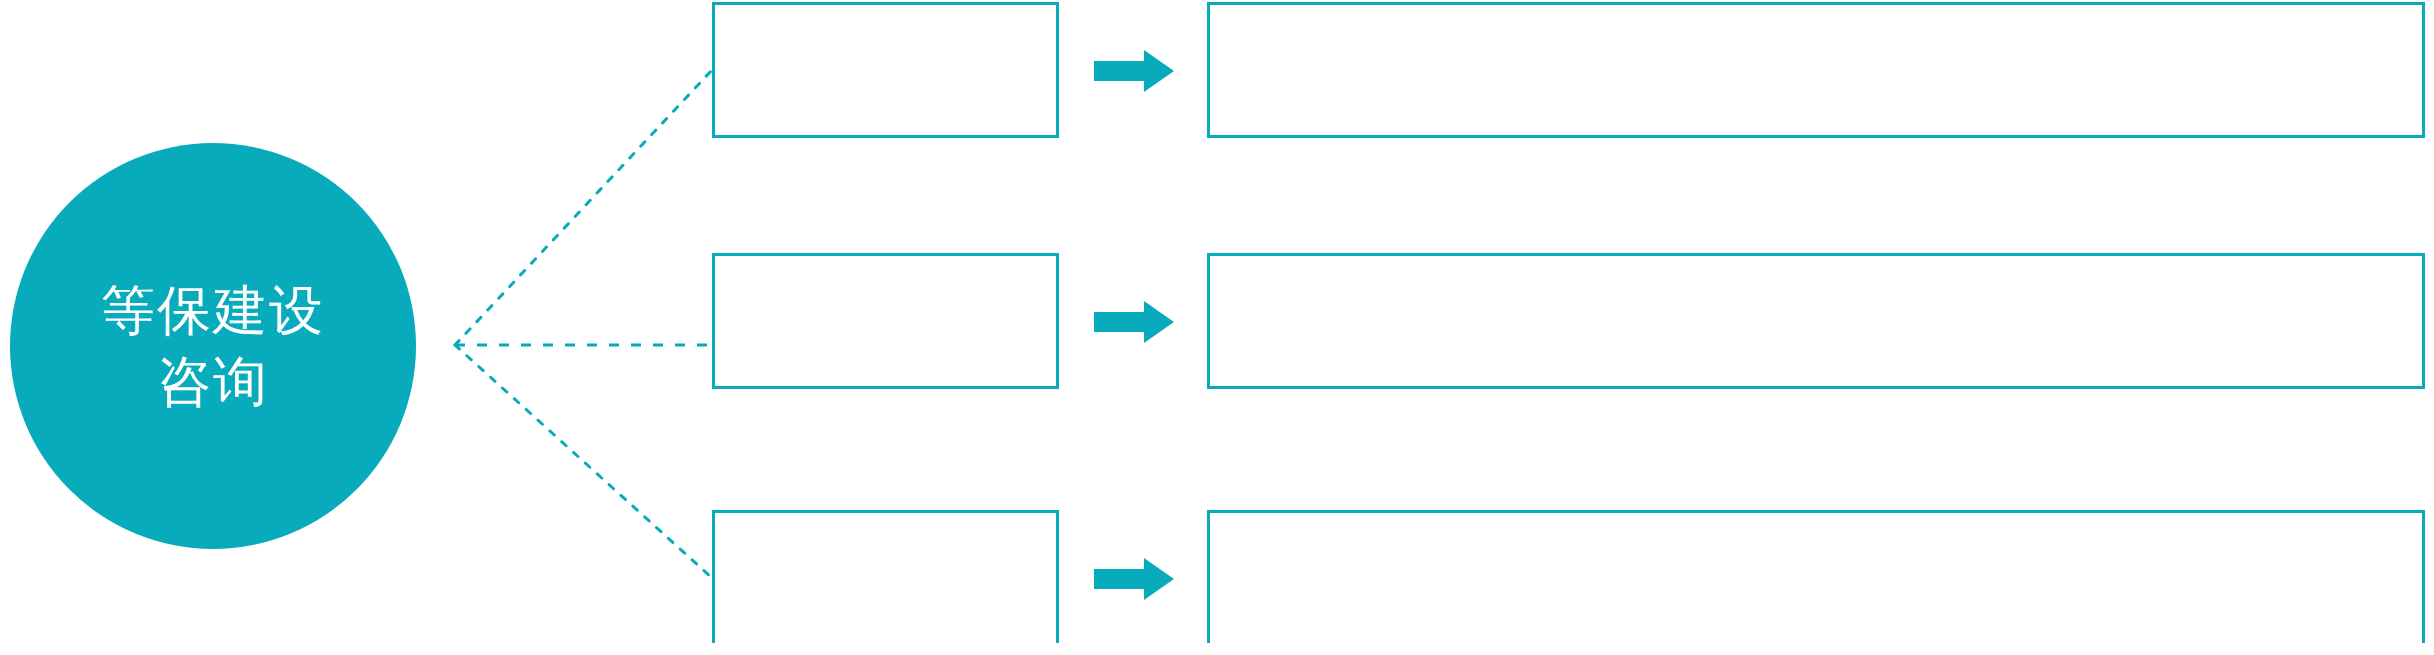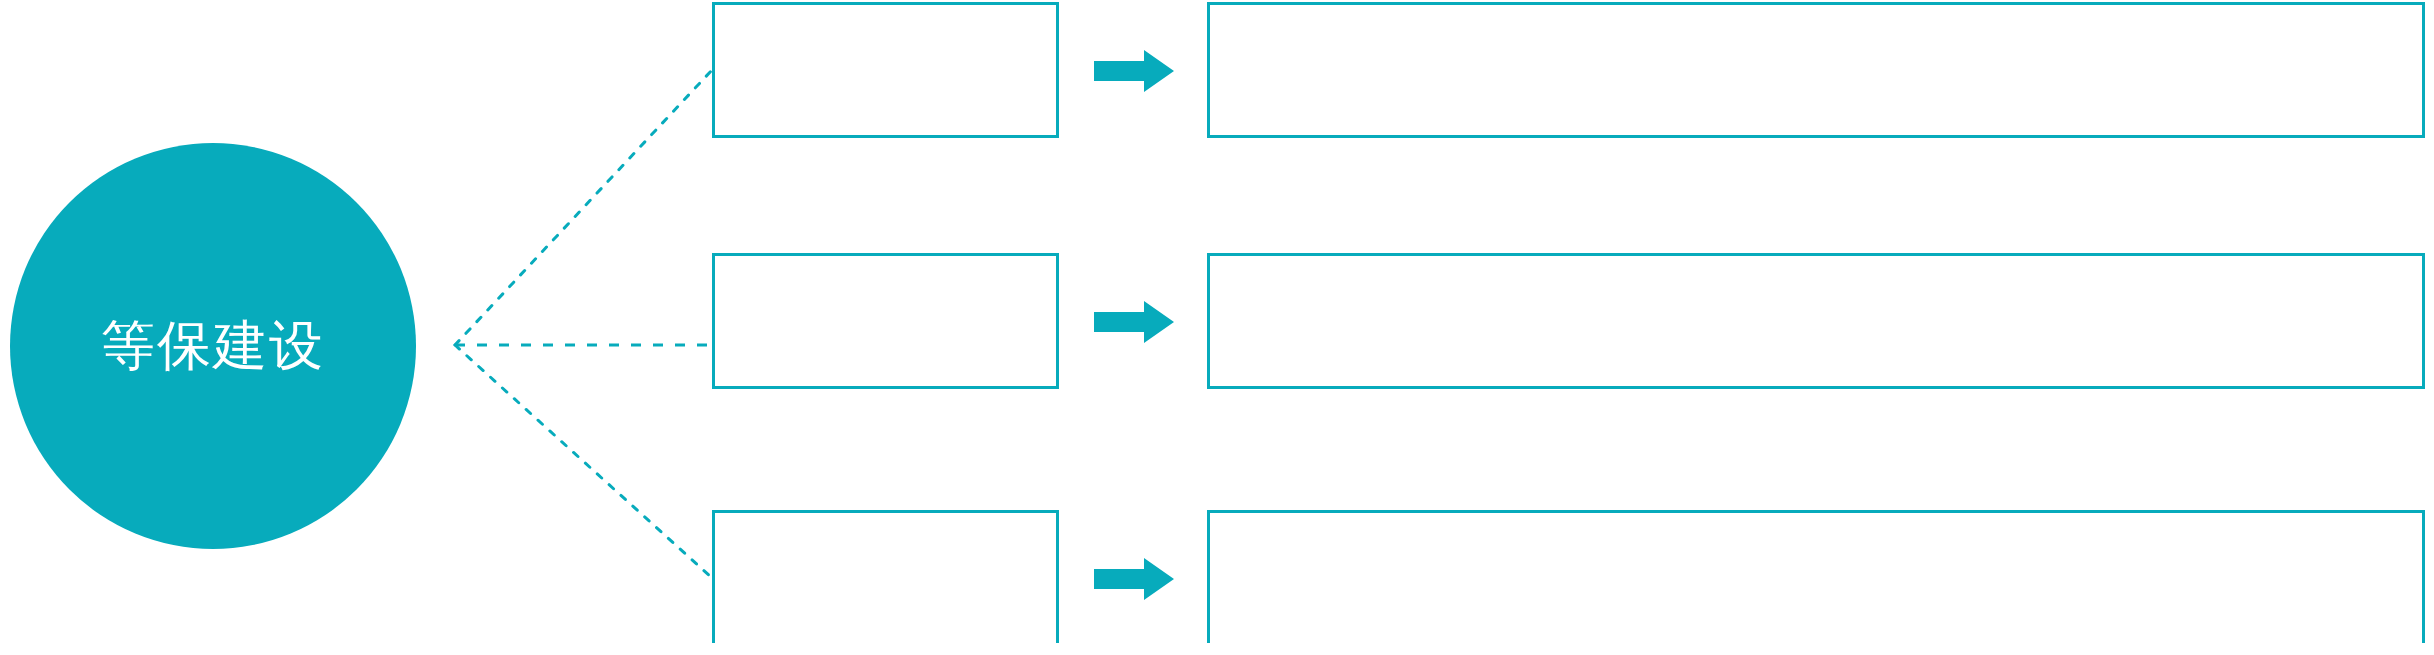--- a/index.html
+++ b/index.html
@@ -102,20 +102,21 @@
 <div id="canvas">
 
   <svg id="connector-layer" width="2434" height="655" viewBox="0 0 2434 655" xmlns="http://www.w3.org/2000/svg">
     <line x1="455" y1="345" x2="712" y2="70" stroke="#07ABBC" stroke-width="3" stroke-dasharray="6 10" stroke-linecap="round"></line>
     <line x1="455" y1="345" x2="712" y2="345" stroke="#07ABBC" stroke-width="3" stroke-dasharray="10 12" stroke-linecap="butt"></line>
     <line x1="455" y1="345" x2="712" y2="578" stroke="#07ABBC" stroke-width="3" stroke-dasharray="6 10" stroke-linecap="round"></line>
   </svg>
 
   <div class="hub-circle">
     <div class="hub-line">等保建设</div>
+    <div class="hub-line">咨询</div>
   </div>
 
   <div class="row row-1">
     <div class="small-box"></div>
     <div class="arrow">
       <svg width="80" height="42" viewBox="0 0 80 42" xmlns="http://www.w3.org/2000/svg">
         <polygon points="0,11 50,11 50,0 80,21 50,42 50,31 0,31" fill="#07ABBC"></polygon>
       </svg>
     </div>
     <div class="big-box"></div>

